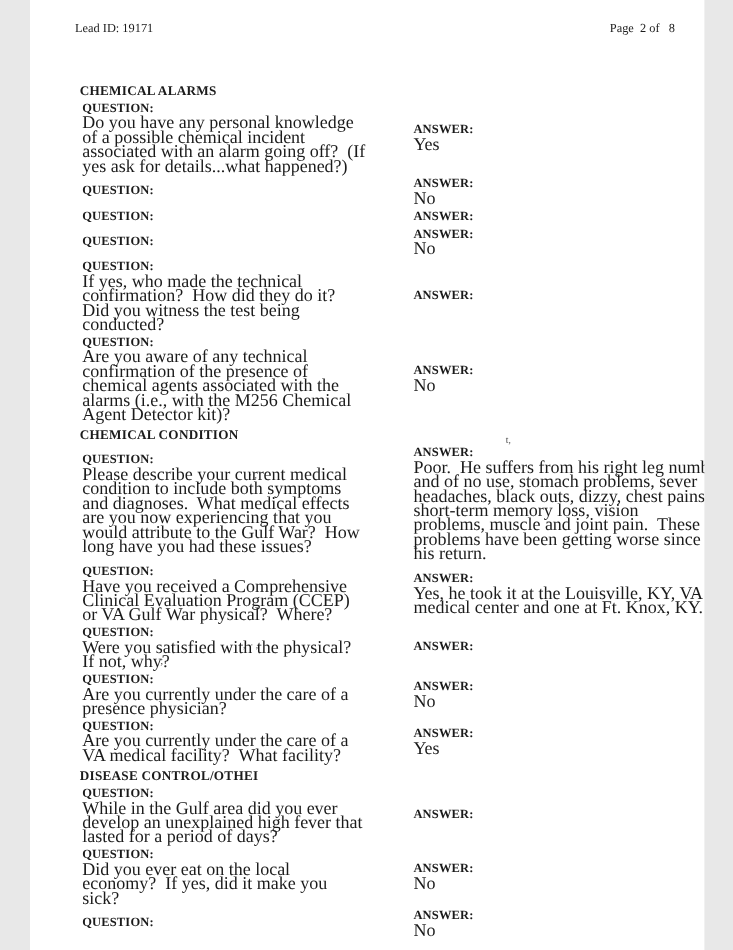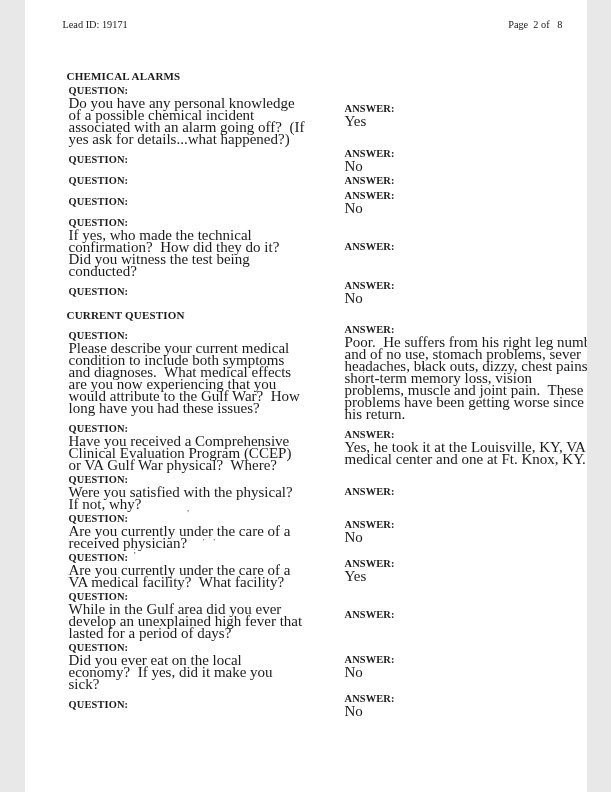--- a/index.html
+++ b/index.html
@@ -138,30 +138,31 @@
         </div>
         <div class="a-col">
           <div class="qa-label">ANSWER:</div>
           <div class="a-text"></div>
         </div>
       </div>
 
       <div class="qa-row">
         <div class="q-col">
           <div class="qa-label">QUESTION:</div>
+          <div class="q-text">Are you aware of any technical confirmation of the presence of chemical agents associated with the alarms (i.e., with the M256 Chemical Agent Detector kit)?</div>
         </div>
         <div class="a-col">
           <div class="qa-label">ANSWER:</div>
           <div class="a-text">No</div>
         </div>
       </div>
     </div>
 
     <div class="section">
-      <div class="section-title">CURRENT QUESTION</div>
+      <div class="section-title">CHEMICAL CONDITION</div>
 
       <div class="qa-row">
         <div class="q-col">
           <div class="qa-label">QUESTION:</div>
           <div class="q-text">Please describe your current medical condition to include both symptoms and diagnoses.  What medical effects are you now experiencing that you would attribute to the Gulf War?  How long have you had these issues?</div>
         </div>
         <div class="a-col">
           <div class="qa-label">ANSWER:</div>
           <div class="a-text">Poor.  He suffers from his right leg numb and of no use, stomach problems, sever headaches, black outs, dizzy, chest pains, short-term memory loss, vision problems, muscle and joint pain.  These problems have been getting worse since his return.</div>
         </div>
@@ -184,41 +185,42 @@
           <div class="q-text">Were you satisfied with the physical?  If not, why?</div>
         </div>
         <div class="a-col">
           <div class="qa-label">ANSWER:</div>
         </div>
       </div>
 
       <div class="qa-row">
         <div class="q-col">
           <div class="qa-label">QUESTION:</div>
-          <div class="q-text">Are you currently under the care of a received physician?</div>
+          <div class="q-text">Are you currently under the care of a presence physician?</div>
         </div>
         <div class="a-col">
           <div class="qa-label">ANSWER:</div>
           <div class="a-text">No</div>
         </div>
       </div>
 
       <div class="qa-row">
         <div class="q-col">
           <div class="qa-label">QUESTION:</div>
           <div class="q-text">Are you currently under the care of a VA medical facility?  What facility?</div>
         </div>
         <div class="a-col">
           <div class="qa-label">ANSWER:</div>
           <div class="a-text">Yes</div>
         </div>
       </div>
     </div>
 
     <div class="section">
+      <div class="section-title">DISEASE CONTROL/OTHEI</div>
 
       <div class="qa-row">
         <div class="q-col">
           <div class="qa-label">QUESTION:</div>
           <div class="q-text">While in the Gulf area did you ever develop an unexplained high fever that lasted for a period of days?</div>
         </div>
         <div class="a-col">
           <div class="qa-label">ANSWER:</div>
           <div class="a-text"></div>
         </div>

